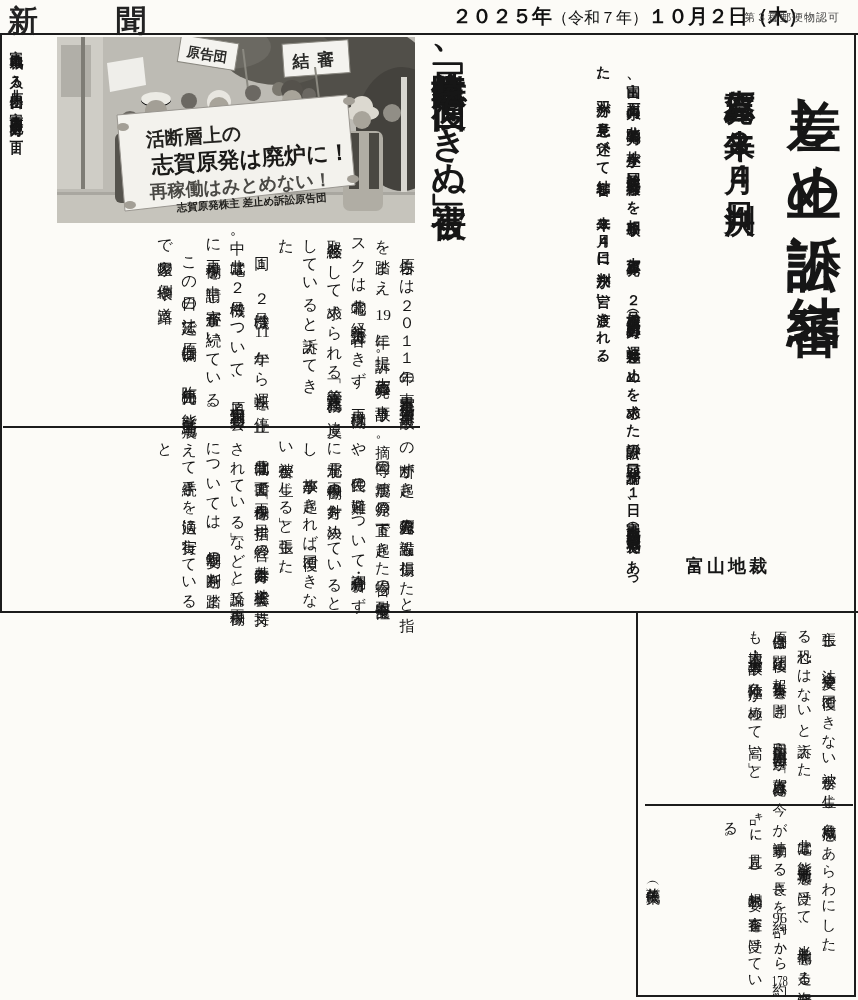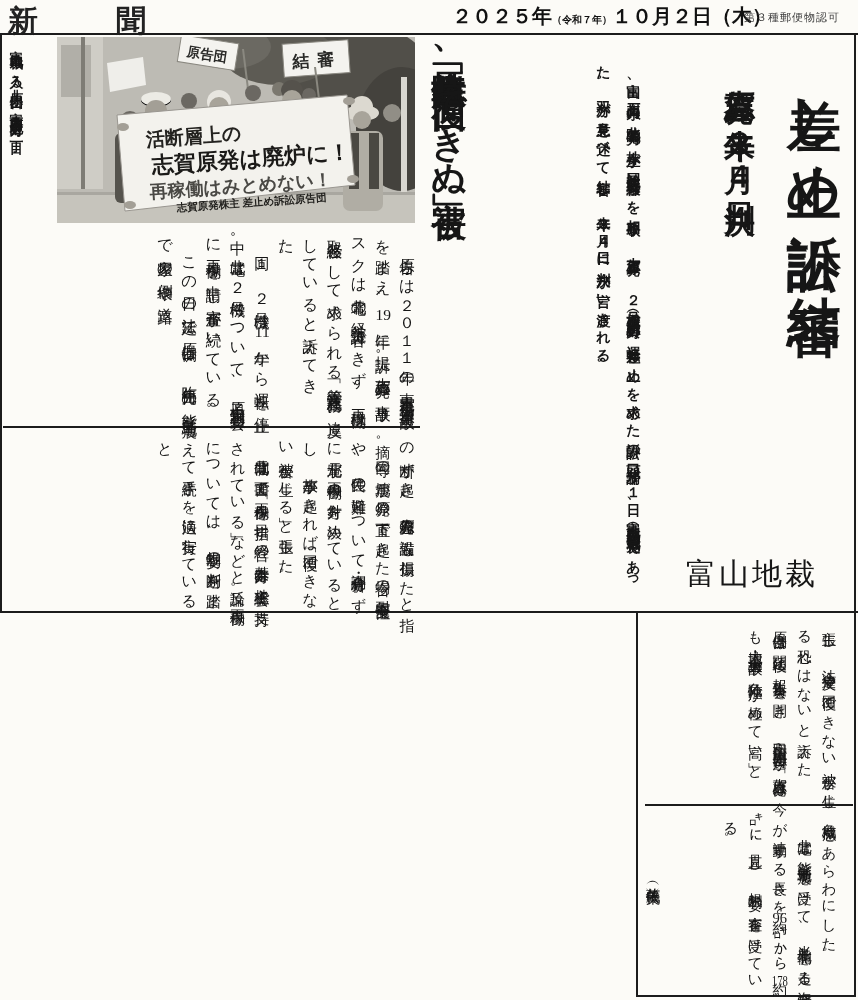--- a/index.html
+++ b/index.html
@@ -11,32 +11,32 @@
   }
   .gothic { font-family:"Liberation Sans","DejaVu Sans",sans-serif; }
   .vt { position:absolute; writing-mode:vertical-rl; text-orientation:mixed; line-break:strict; }
   .vt p { margin:0; padding:0; }
   .tcy { text-combine-upright:all; }
   .line { position:absolute; background:#1c1c1c; }
 
   
   #paper-name { position:absolute; left:8px; top:1px; font-size:30px; font-weight:800; letter-spacing:24px; color:#222; }
   #issue-date { position:absolute; left:452px; top:3px; font-weight:800; font-size:20px; white-space:nowrap; color:#111; }
-  #issue-date .era { font-size:10px; font-weight:700; }
+  #issue-date .era { font-size:16px; font-weight:400; }
   #permit { position:absolute; left:744px; top:10px; font-size:11px; color:#3d3d3d; letter-spacing:1px; }
 
   
   #photo { position:absolute; left:57px; top:37px; width:358px; height:186px; margin:0; background:#bdbbb4; }
   #photo svg { display:block; }
   #caption { left:6px; top:40px; height:180px; font-size:13.5px; font-weight:700; letter-spacing:1.6px; line-height:21px; }
 
   
   #headline-main { right:8px; top:56px; height:500px; font-size:54px; font-weight:800; letter-spacing:3px; }
   #headline-sub  { right:98px; top:64px; height:430px; font-size:31px; font-weight:800; letter-spacing:2px; }
-  #court-label   { position:absolute; left:686px; top:554px; font-size:30px; font-weight:400; letter-spacing:3px; }
+  #court-label   { position:absolute; left:686px; top:554px; font-size:18px; font-weight:700; letter-spacing:3px; }
 
   
   #lead { left:498px; top:56px; width:150px; height:540px; font-size:14px; font-weight:600; letter-spacing:1.7px; line-height:30px; }
 
   
   #sidehead { left:424px; top:46px; height:568px; }
   #sidehead .side  { font-size:32px; font-weight:800; letter-spacing:2px; }
   #sidehead .quote { font-size:35px; font-weight:800; letter-spacing:-3px; }
 
   

